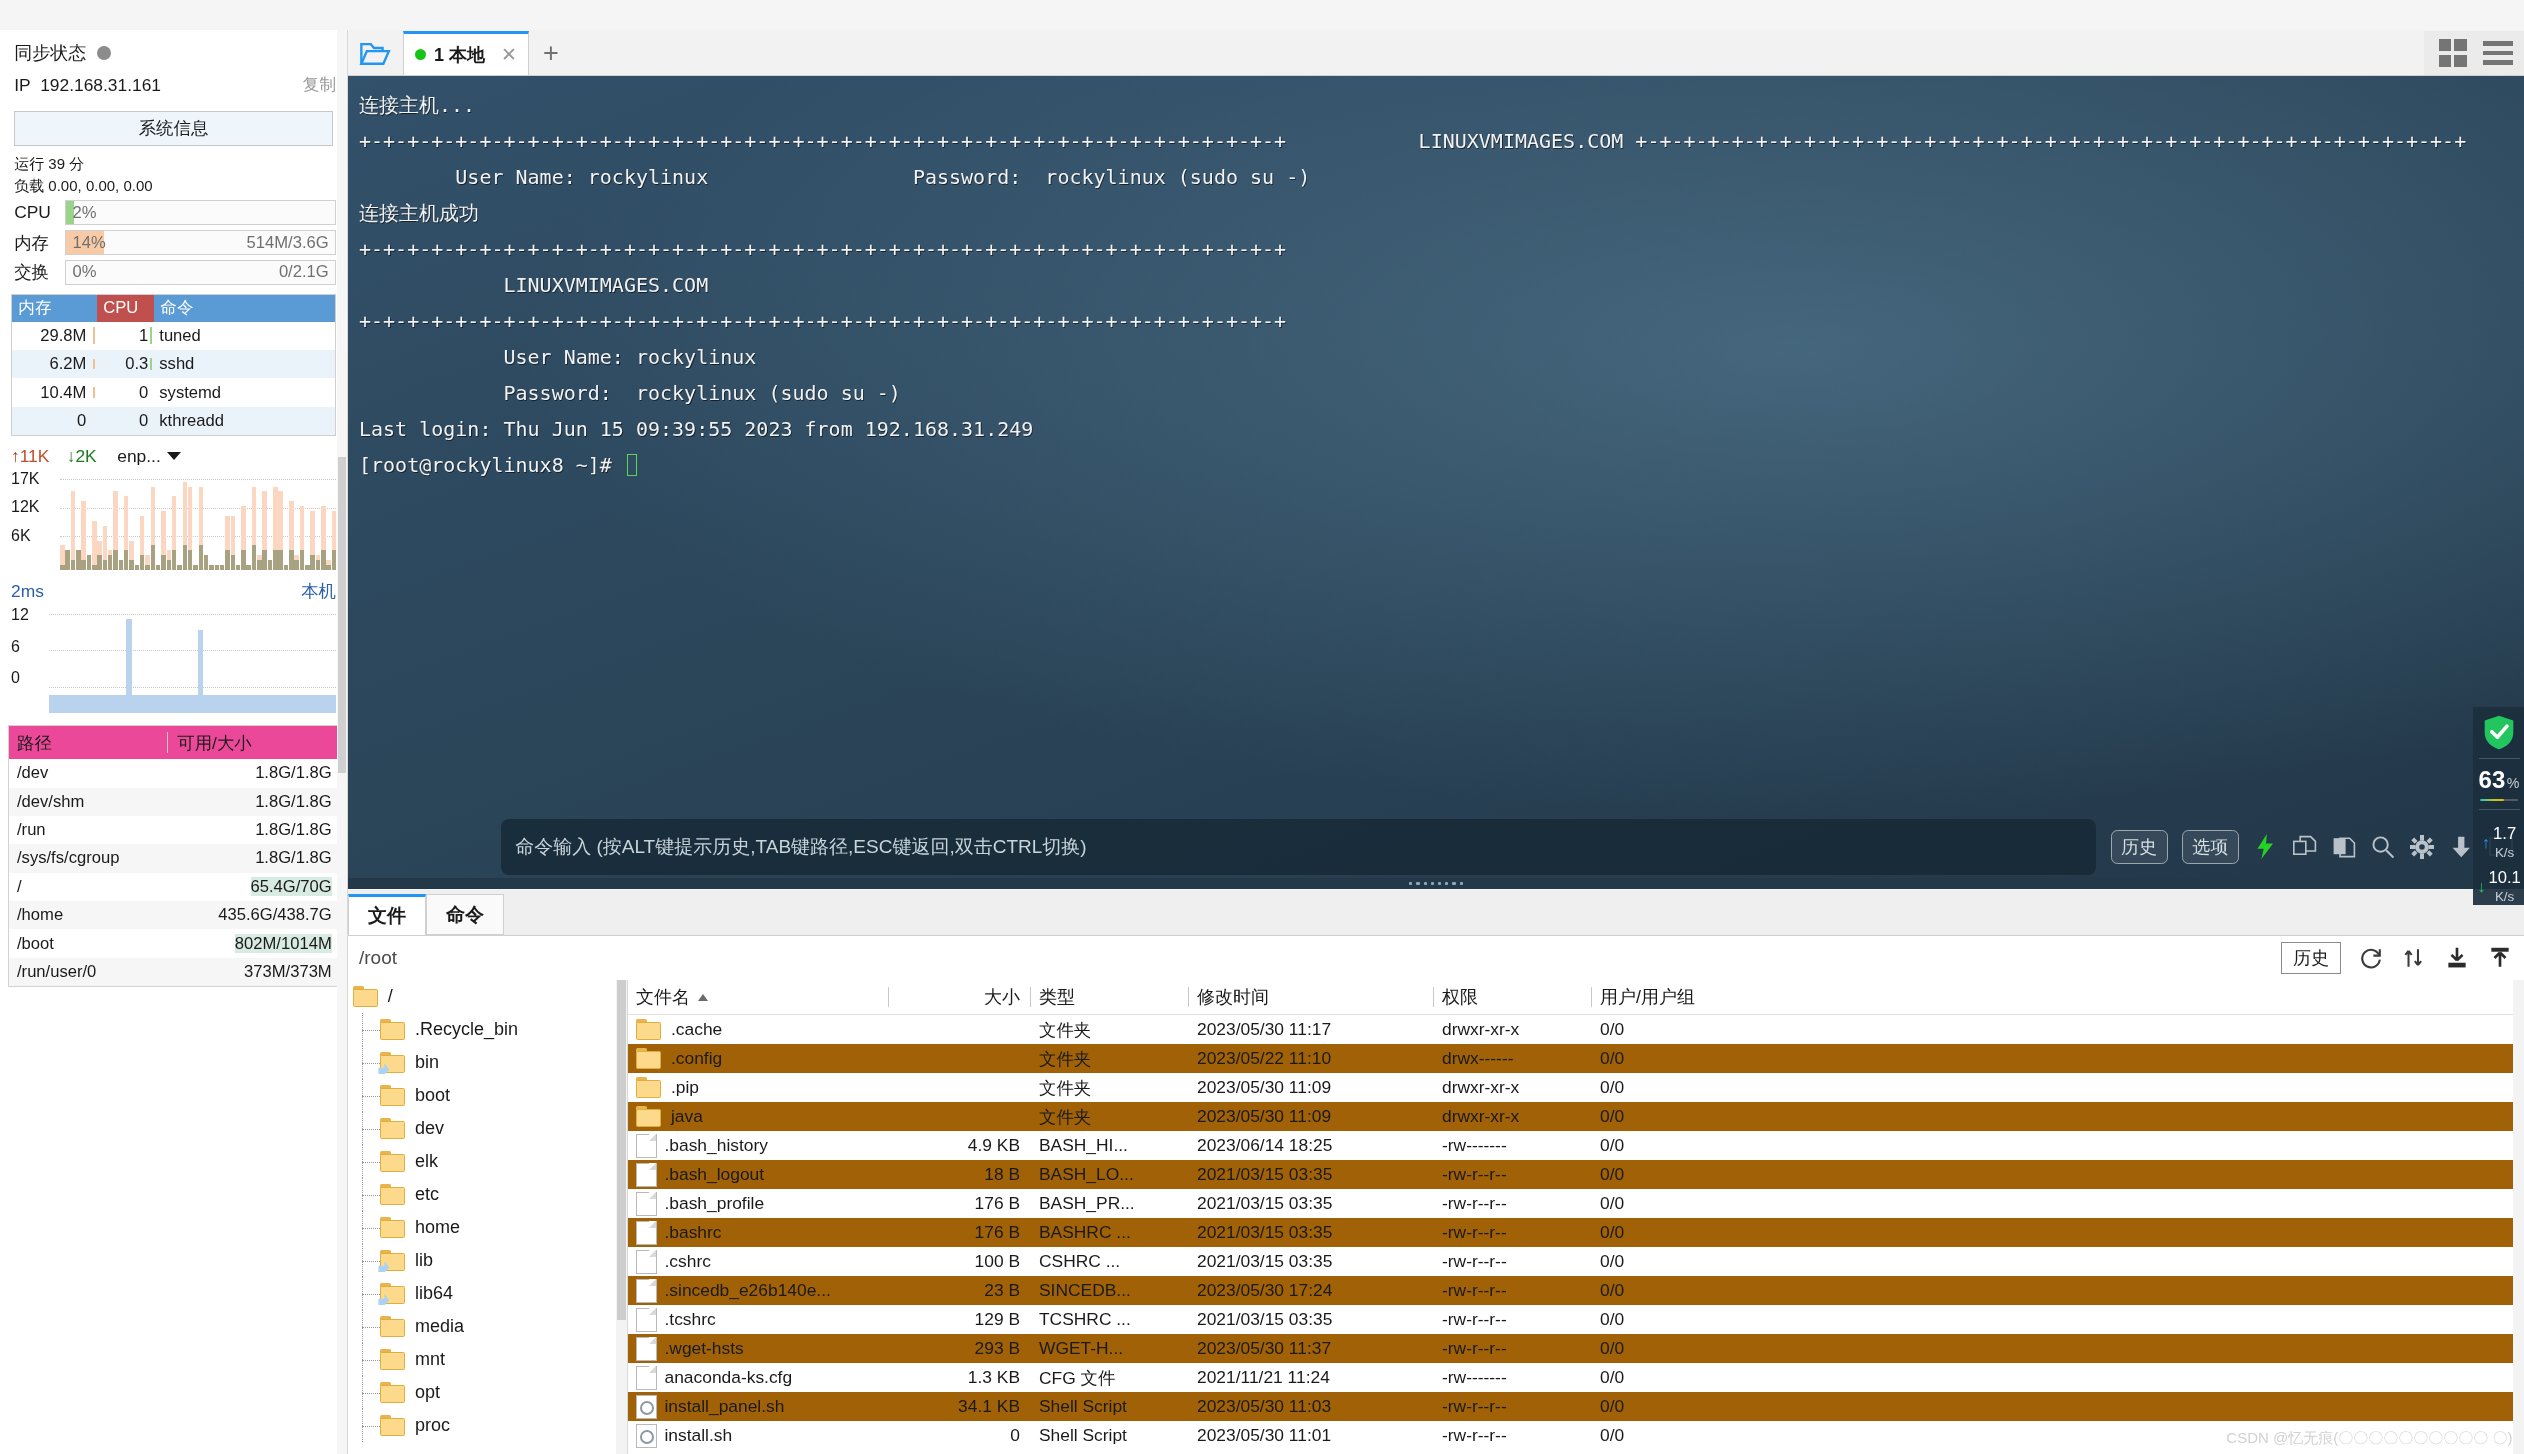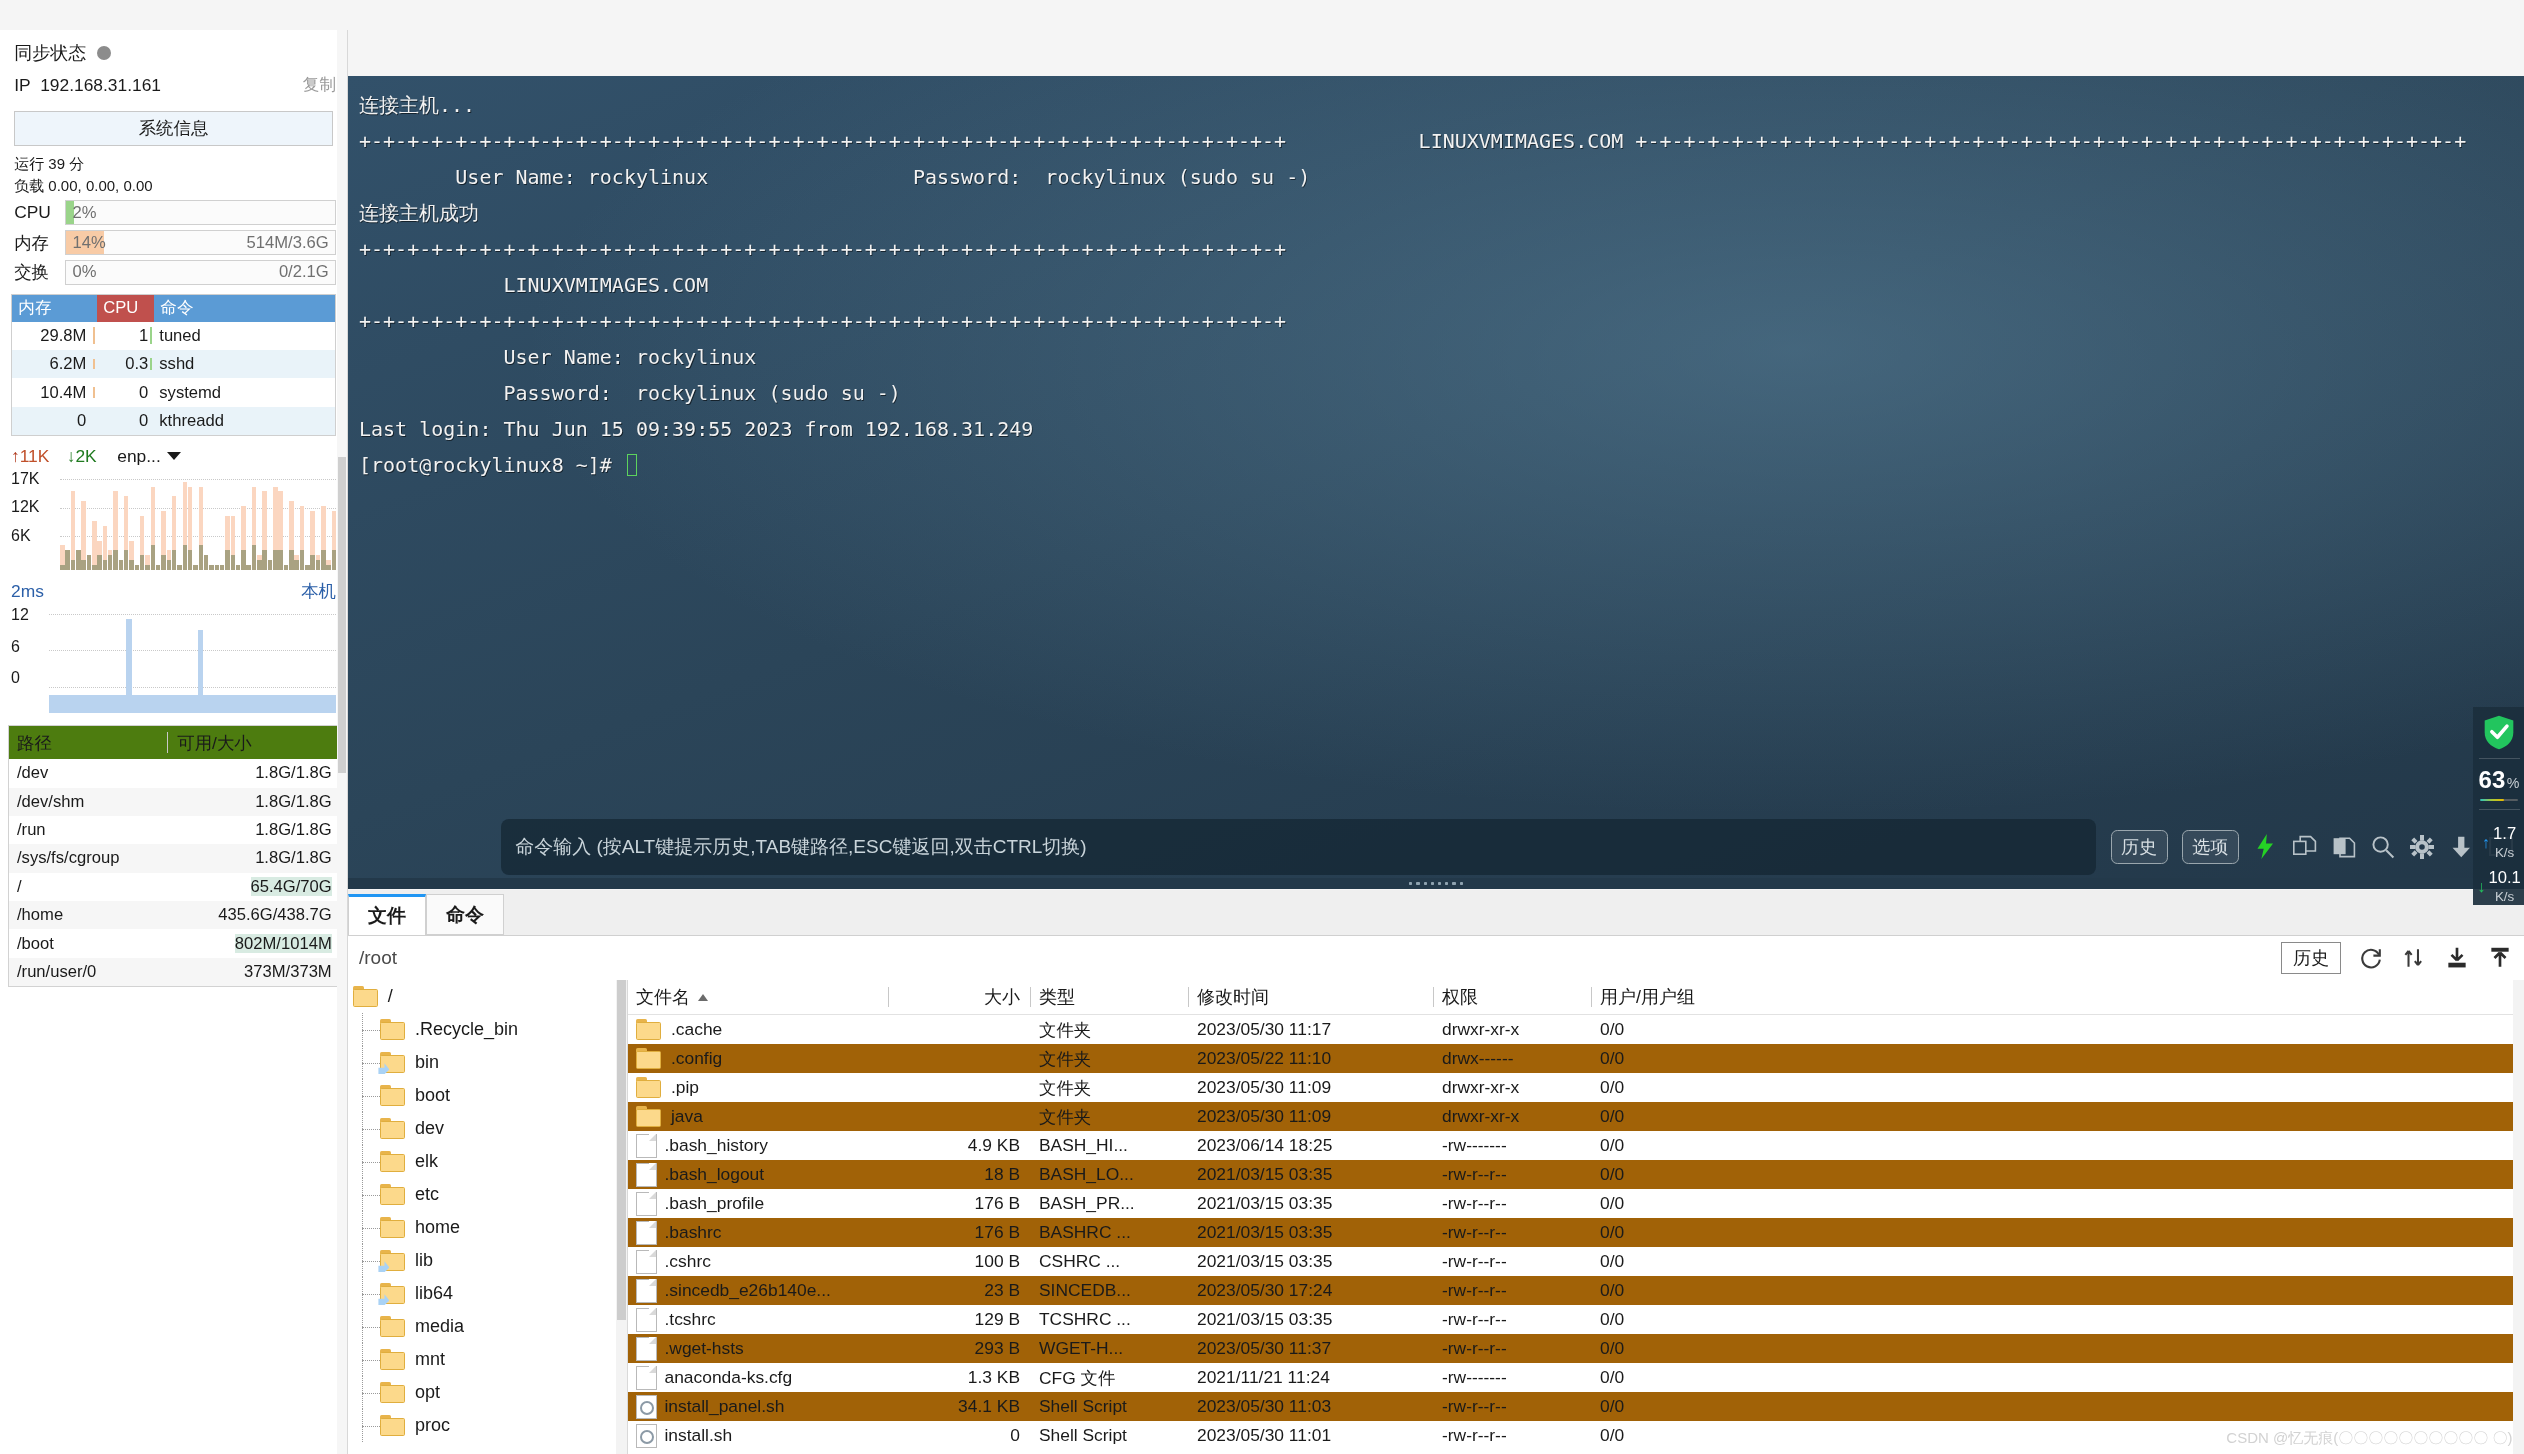--- a/index.html
+++ b/index.html
@@ -106,21 +106,21 @@
   .ping-host { margin-left:auto; color:#2b5fa8; font-size: 17.4px; }
   .pgraph-wrap { position:relative; margin: 0 11px; height: 111px; }
   .pg-yaxis { position:absolute; left:0; top:0; width:36px; height:111px; }
   .pg-yaxis div { font-size:16px; color:#1a1a1a; position:absolute; }
   .pg-area { position:absolute; left:38px; right:0; top:3.2px; bottom:1.6px; }
   .pbars { position:absolute; left:0; right:0; bottom:0; top:0; display:flex; align-items:flex-end; gap:0px; }
   .pbar { flex:1; background:#b9d3ef; }
 
   
   .disks { margin: 11px 8px 0 8px; border: 0.8px solid #d2d2d2; }
-  .disk-head { display:flex; height: 33px; align-items:center; font-size: 17.4px; color:#1a1a1a; background:#4d7c0f; }
+  .disk-head { display:flex; height: 33px; align-items:center; font-size: 17.4px; color:#1a1a1a; background:#ec4899; }
   .disk-head .c1 { flex: 0 0 158px; padding-left: 8px; }
   .disk-head .sep { width:0.8px; height:20.5px; background:#c8c8c8; }
   .disk-head .c2 { flex:1; padding-left: 9.5px; }
   .disk-row { display:flex; height: 28.4px; align-items:center; font-size: 16.6px; color:#1a1a1a; background:#fff; }
   .disk-row.alt { background:#f6f6f6; }
   .disk-row .c1 { flex: 0 0 166px; padding-left: 8px; }
   .disk-row .c2 { flex:1; text-align:right; padding-right: 6.3px; }
   .disk-row .c2 span.hl { background:#d8ebe2; }
 
   
@@ -698,20 +698,49 @@
           <div class="c1">/run/user/0</div>
           <div class="c2">373M/373M</div>
         </div>
     </div>
 
     <div class="sb-scroll">
         <div class="sb-thumb"></div>
       </div>
   </div>
 
+  <div class="term-tabbar">
+    <div class="folder-btn">
+      <span class="folder-ico">
+        <svg width="33" height="27" viewBox="0 0 42 34">
+            <path d="M3 30 L3 5 L15 5 L19 10 L30 10 L30 14" fill="none" stroke="#2196f3" stroke-width="3"></path>
+            <path d="M3 30 L10 14 L38 14 L31 30 Z" fill="none" stroke="#2196f3" stroke-width="3"></path>
+          </svg>
+      </span>
+    </div>
+    <div class="term-tab">
+      <span class="tab-dot"></span>
+      <span class="tab-label">1 本地</span>
+      <span class="tab-close">✕</span>
+    </div>
+    <div class="tab-add">+</div>
+    <div class="tb-right">
+      <span class="grid-ico">
+          <i></i>
+          <i></i>
+          <i></i>
+          <i></i>
+        </span>
+      <span class="ham-ico">
+          <i></i>
+          <i></i>
+          <i></i>
+        </span>
+    </div>
+  </div>
 
   <div class="terminal">
     <div class="term-text"><span>连接主机...</span>
 <span>+-+-+-+-+-+-+-+-+-+-+-+-+-+-+-+-+-+-+-+-+-+-+-+-+-+-+-+-+-+-+-+-+-+-+-+-+-+-+           LINUXVMIMAGES.COM +-+-+-+-+-+-+-+-+-+-+-+-+-+-+-+-+-+-+-+-+-+-+-+-+-+-+-+-+-+-+-+-+-+-+</span>
 <span>        User Name: rockylinux                 Password:  rockylinux (sudo su -)</span>
 <span>连接主机成功</span>
 <span>+-+-+-+-+-+-+-+-+-+-+-+-+-+-+-+-+-+-+-+-+-+-+-+-+-+-+-+-+-+-+-+-+-+-+-+-+-+-+</span>
 <span>            LINUXVMIMAGES.COM</span>
 <span>+-+-+-+-+-+-+-+-+-+-+-+-+-+-+-+-+-+-+-+-+-+-+-+-+-+-+-+-+-+-+-+-+-+-+-+-+-+-+</span>
 <span>            User Name: rockylinux</span>

